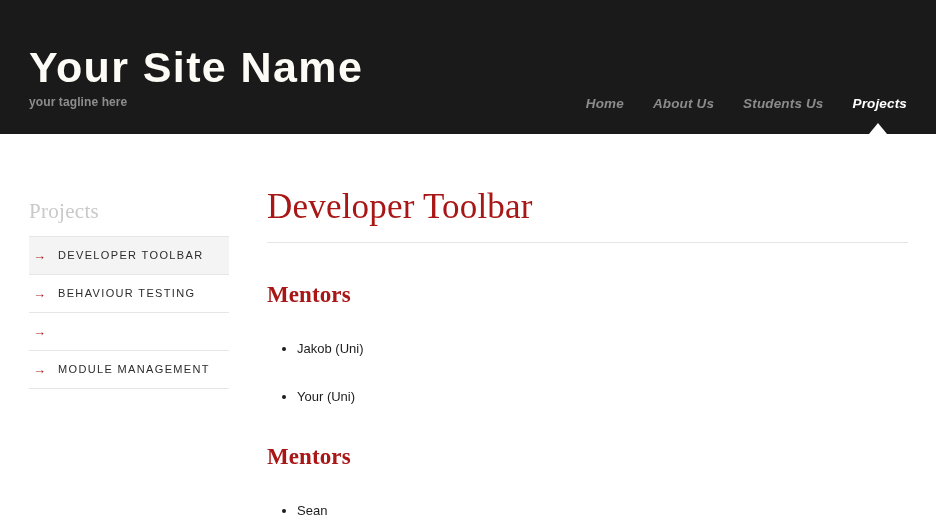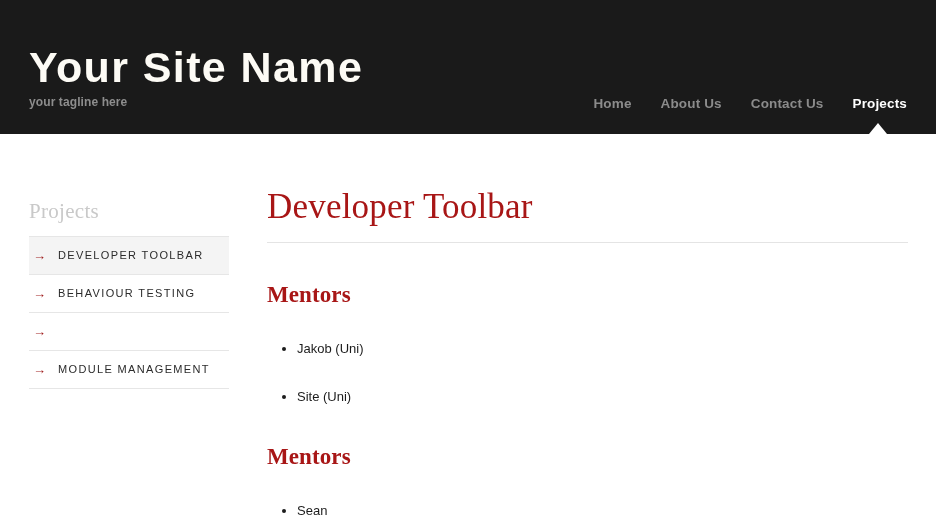--- a/index.html
+++ b/index.html
@@ -50,20 +50,21 @@
   }
 
   .main-nav {
     position: absolute;
     right: 29px;
     top: 96px;
     display: flex;
     align-items: center;
     gap: 29px;
     white-space: nowrap;
+    font-style: italic;
   }
 
   .nav-link {
     font-size: 13.5px;
     line-height: 16px;
     font-weight: bold;
     color: #8b8b8b;
     text-decoration: none;
     letter-spacing: 0.15px;
     cursor: pointer;
@@ -198,21 +199,21 @@
 <header class="site-header">
 
   <div class="brand">
     <div class="site-title">Your Site Name</div>
     <div class="site-tagline">your tagline here</div>
   </div>
 
   <nav class="main-nav">
     <a class="nav-link" href="#">Home</a>
     <a class="nav-link" href="#">About Us</a>
-    <a class="nav-link" href="#">Contact Us</a>
+    <a class="nav-link" href="#">Students Us</a>
     <a class="nav-link is-active" href="#">Projects</a>
   </nav>
 
   <div class="nav-pointer"></div>
 </header>
 
 <div class="page-body">
 
   <aside class="sidebar">
     <div class="sidebar-heading">Projects</div>
@@ -240,21 +241,21 @@
   </aside>
 
   <main class="content">
 
     <h1 class="page-title">Developer Toolbar</h1>
 
     <section class="section-block">
       <h2 class="section-heading">Mentors</h2>
       <ul class="item-list">
         <li>Jakob (Uni)</li>
-        <li>Site (Uni)</li>
+        <li>Your (Uni)</li>
       </ul>
     </section>
 
     <section class="section-block">
       <h2 class="section-heading">Mentors</h2>
       <ul class="item-list">
         <li>Sean</li>
         <li>Ingo</li>
       </ul>
     </section>

